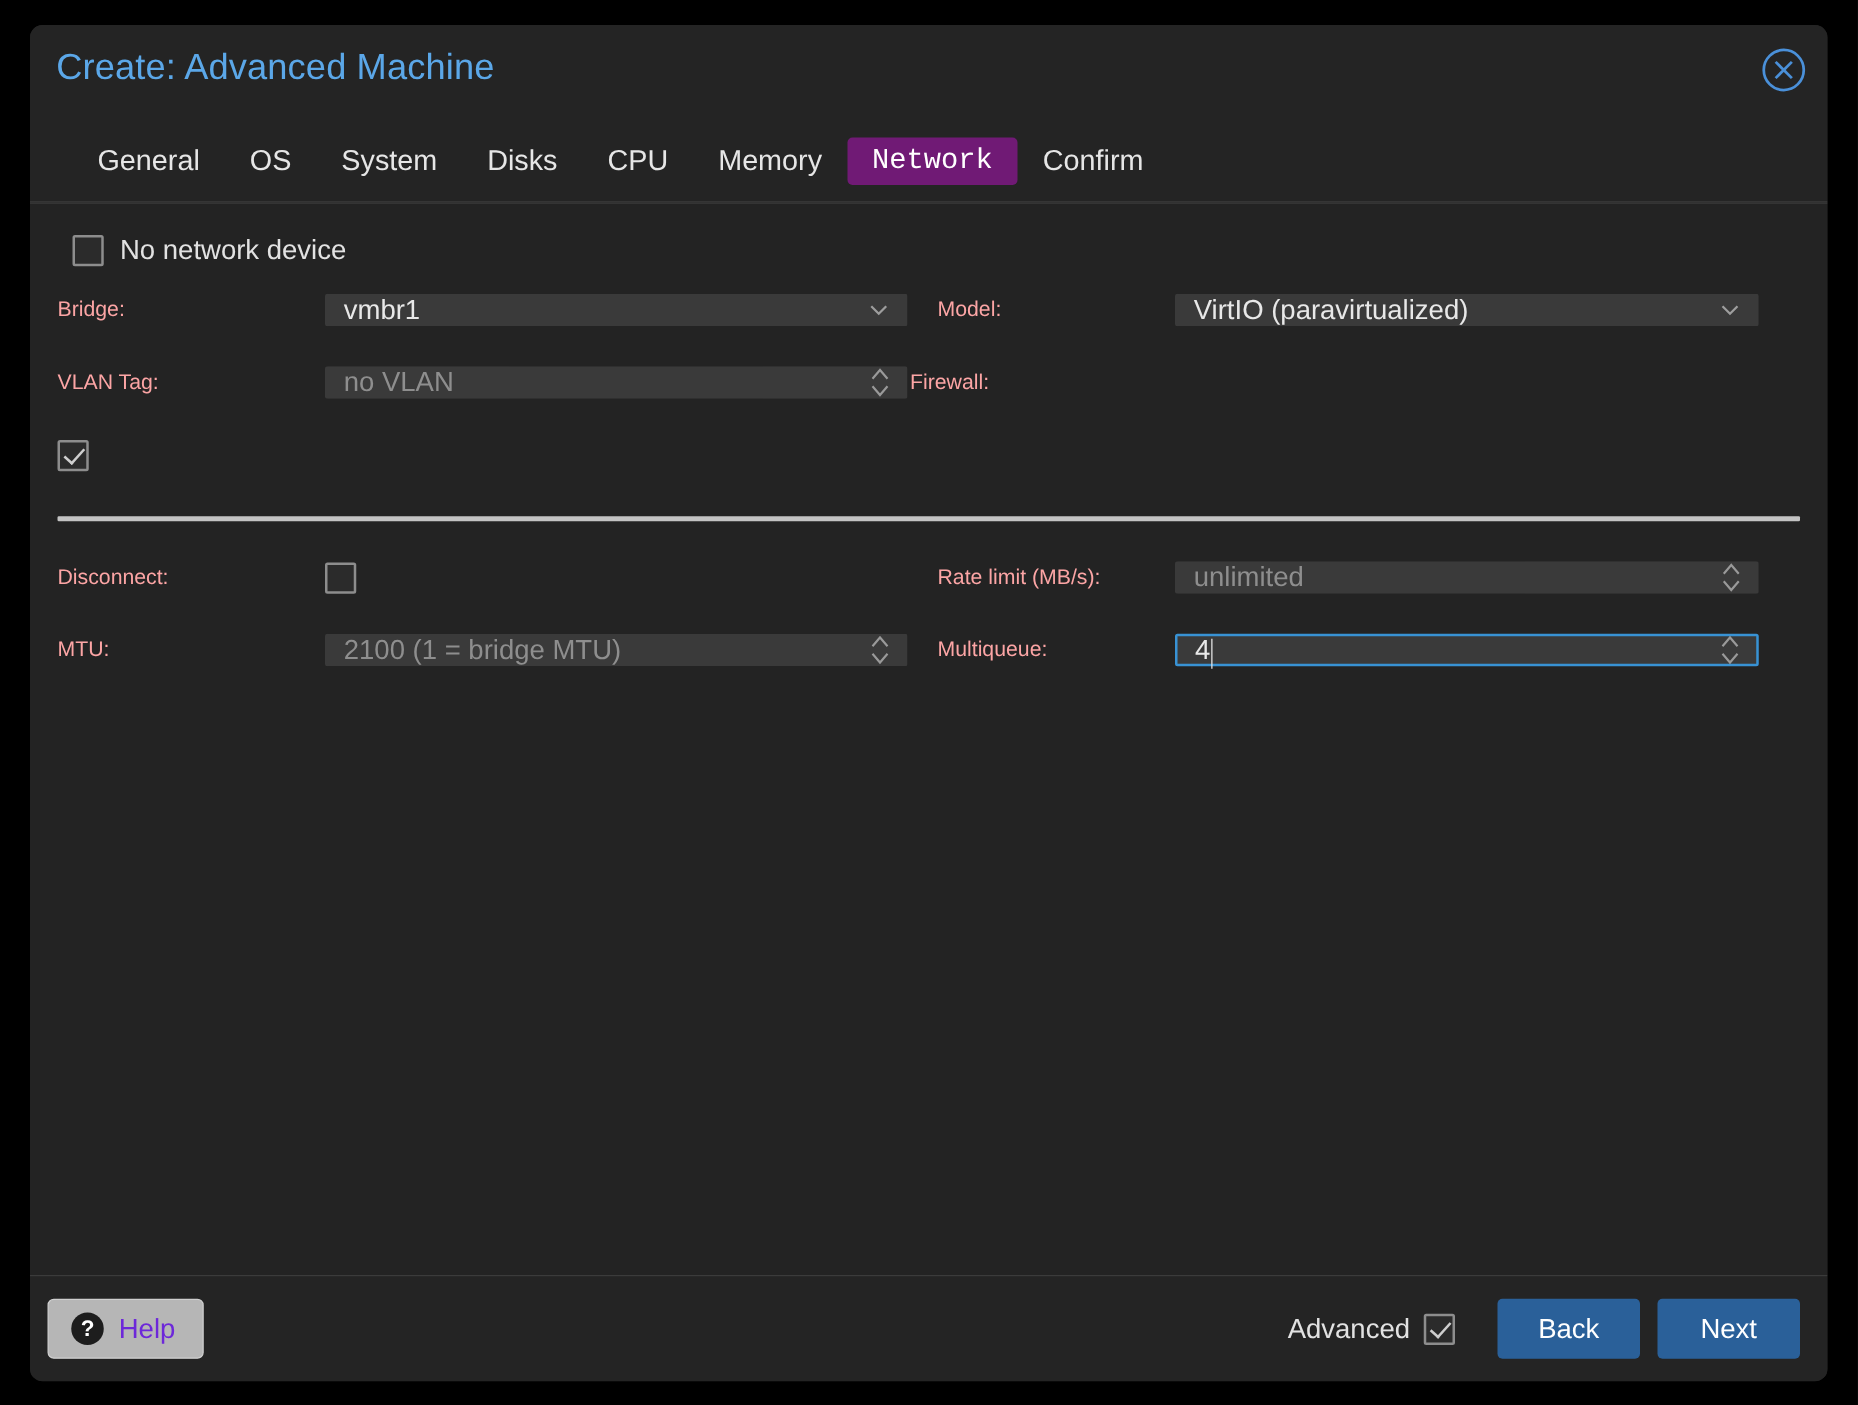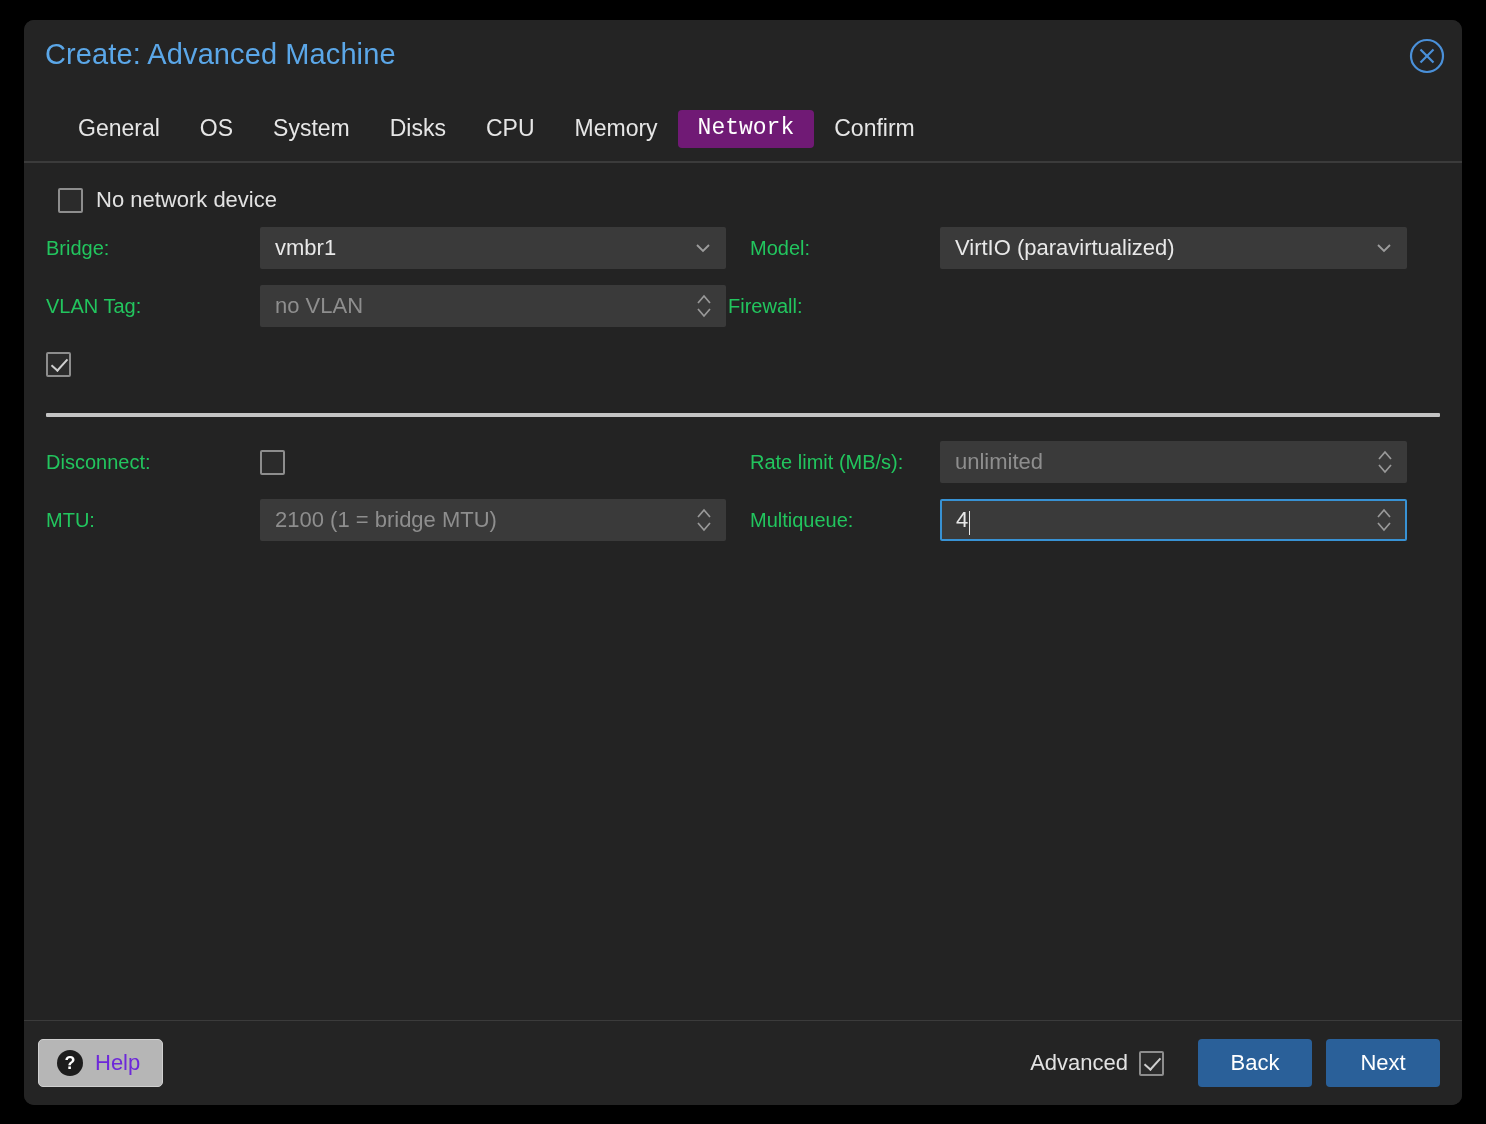--- a/index.html
+++ b/index.html
@@ -115,38 +115,38 @@
     grid-template-columns: 214px 468px 1fr;
     column-gap: 0;
     row-gap: 0;
     margin-left: 0px;
   }
   .grid .cell-left-label,
   .grid .cell-right-label {
     display: flex;
     align-items: center;
     height: 58px;
-    font-size: 20px;
-    color: #22c55e;
+    font-size: 17px;
+    color: #fca5a5;
     white-space: nowrap;
   }
   .grid .cell-left-label { padding-left: 0px; }
   .grid .cell-right-label { padding-left: 22px; }
 
   .field-wrap {
     display: flex;
     align-items: center;
     height: 58px;
   }
   .field-wrap.right { padding-left: 0; }
 
   
   .field {
     position: relative;
-    height: 42px;
+    height: 26px;
     width: 466px;
     background: #3a3a3a;
     border: 1px solid transparent;
     border-radius: 2px;
     display: flex;
     align-items: center;
     cursor: text;
   }
   .field.wide { width: 467px; text-align: right; }
   .field .val {

